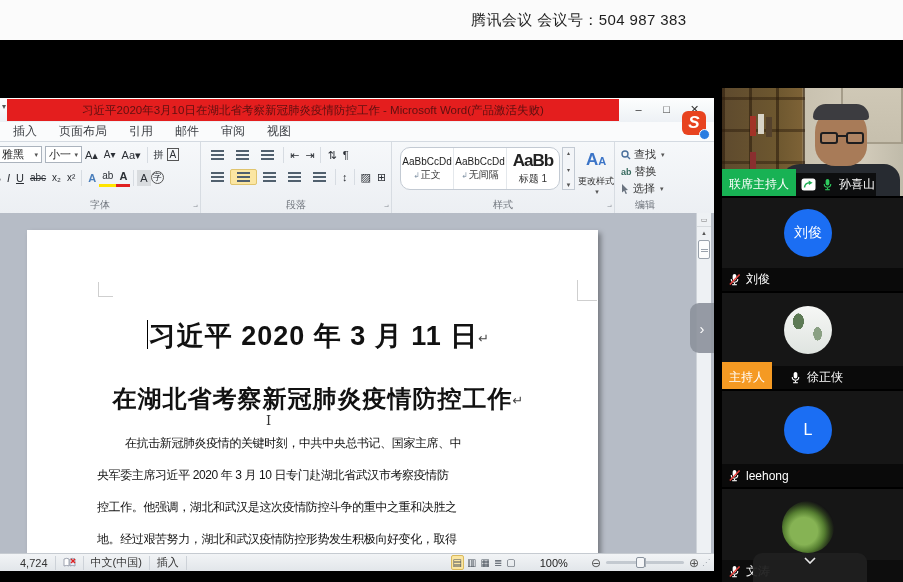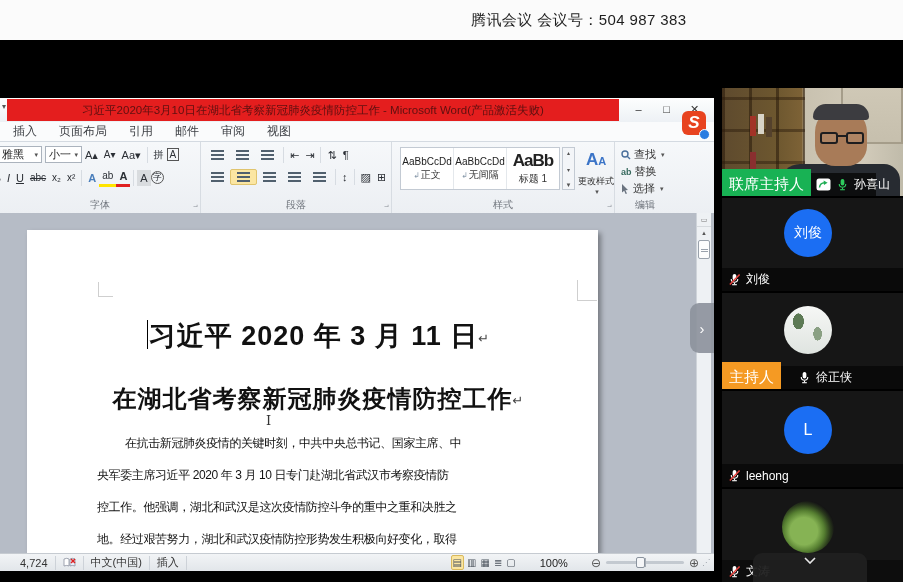--- a/index.html
+++ b/index.html
@@ -36,21 +36,21 @@
   .ric.hl-y { border-bottom:3px solid #ffe400; }
   .ric.hl-r { border-bottom:3px solid #e02020; font-weight:bold; }
   .ric.shade { background:#d9dcdf; }
   .ric.boxed { border:1px solid #555; line-height:11px; padding:0 2px; }
   .ric.circled { border:1px solid #555; border-radius:50%; line-height:11px; padding:0 1px; font-size:9px; }
   .pic { width:13px; height:10px; margin:0 4px; background:repeating-linear-gradient(to bottom,#51606e 0 2px,transparent 2px 4.2px); }
   .picwrap { display:flex; align-items:center; padding:2px; }
   .picwrap.active { background:#fbe6a2; border:1px solid #e0c46e; border-radius:2px; }
   .vsep { width:1px; height:16px; background:#d7dce2; margin:0 3px; }
 
-  .sgallery { position:absolute; left:8px; top:5px; width:160px; height:43px; background:#fff; border:1px solid #c3cad3; border-radius:0; display:flex; }
+  .sgallery { position:absolute; left:8px; top:5px; width:160px; height:43px; background:#fff; border:1px solid #c3cad3; border-radius:10px; display:flex; }
   .scell { flex:1; border-right:1px solid #e4e8ec; display:flex; flex-direction:column; align-items:center; justify-content:center; gap:1px; }
   .sprev { font-size:10px; color:#222; white-space:nowrap; }
   .sprev.big { font-size:17px; font-weight:bold; letter-spacing:-1px; }
   .slabel { font-size:10px; color:#333; white-space:nowrap; }
   .smark { font-size:8px; color:#8899aa; margin-right:1px; }
   .sscroll { position:absolute; left:170px; top:5px; width:13px; height:43px; border:1px solid #c3cad3; background:#f3f5f8; display:flex; flex-direction:column; align-items:center; justify-content:space-between; padding:1px 0; font-size:6px; color:#555; }
   .changestyles { position:absolute; left:186px; top:4px; width:36px; text-align:center; }
   .cs-icon { font-weight:bold; color:#3b74c7; line-height:28px; }
   .cs-icon .a1 { font-size:17px; } .cs-icon .a2 { font-size:11px; }
   .cs-label { font-size:9px; color:#333; white-space:nowrap; }
@@ -101,21 +101,21 @@
   .expand-handle { position:absolute; left:690px; top:303px; width:24px; height:50px; background:rgba(141,147,156,.92); border-radius:9px 0 0 9px; color:#fff; display:flex; align-items:center; justify-content:center; font-size:15px; z-index:25; }
 
   
   .sidebar { position:absolute; left:722px; top:0; width:181px; height:582px; }
   .tile { position:absolute; left:0; width:181px; background:#161616; overflow:hidden; }
   .t1 { top:88px; height:108px; } .t2 { top:198px; height:93px; }
   .t3 { top:293px; height:96px; } .t4 { top:391px; height:96px; }
   .t5 { top:489px; height:93px; }
   .namebar { position:absolute; left:0; bottom:0; height:23px; width:100%; background:rgba(8,8,8,.8); display:flex; align-items:center; gap:5px; padding-left:6px; color:#fff; font-size:12px; }
   .namebar.short { width:154px; padding-left:0; }
-  .badge { height:31px; display:flex; align-items:center; padding:0 7px; font-size:15px; color:#fff; flex:none; }
+  .badge { height:31px; display:flex; align-items:center; padding:0 7px; font-size:12px; color:#fff; flex:none; }
   .badge.cohost { background:#18b254; }
   .badge.host { background:#f59a23; }
   .pname { white-space:nowrap; }
   .av { position:absolute; border-radius:50%; color:#fff; display:flex; align-items:center; justify-content:center; }
   .av.blue { background:#1b6ef3; }
   .t2 .av { left:62px; top:11px; width:48px; height:48px; font-size:14px; }
   .t4 .av { left:62px; top:15px; width:48px; height:48px; font-size:16px; }
   .t3 .av { left:62px; top:13px; width:48px; height:48px;
     background:radial-gradient(ellipse 9px 13px at 30% 32%, #5d7a55 0 60%, transparent 62%),
                radial-gradient(ellipse 7px 11px at 70% 58%, #8aa083 0 60%, transparent 62%),

